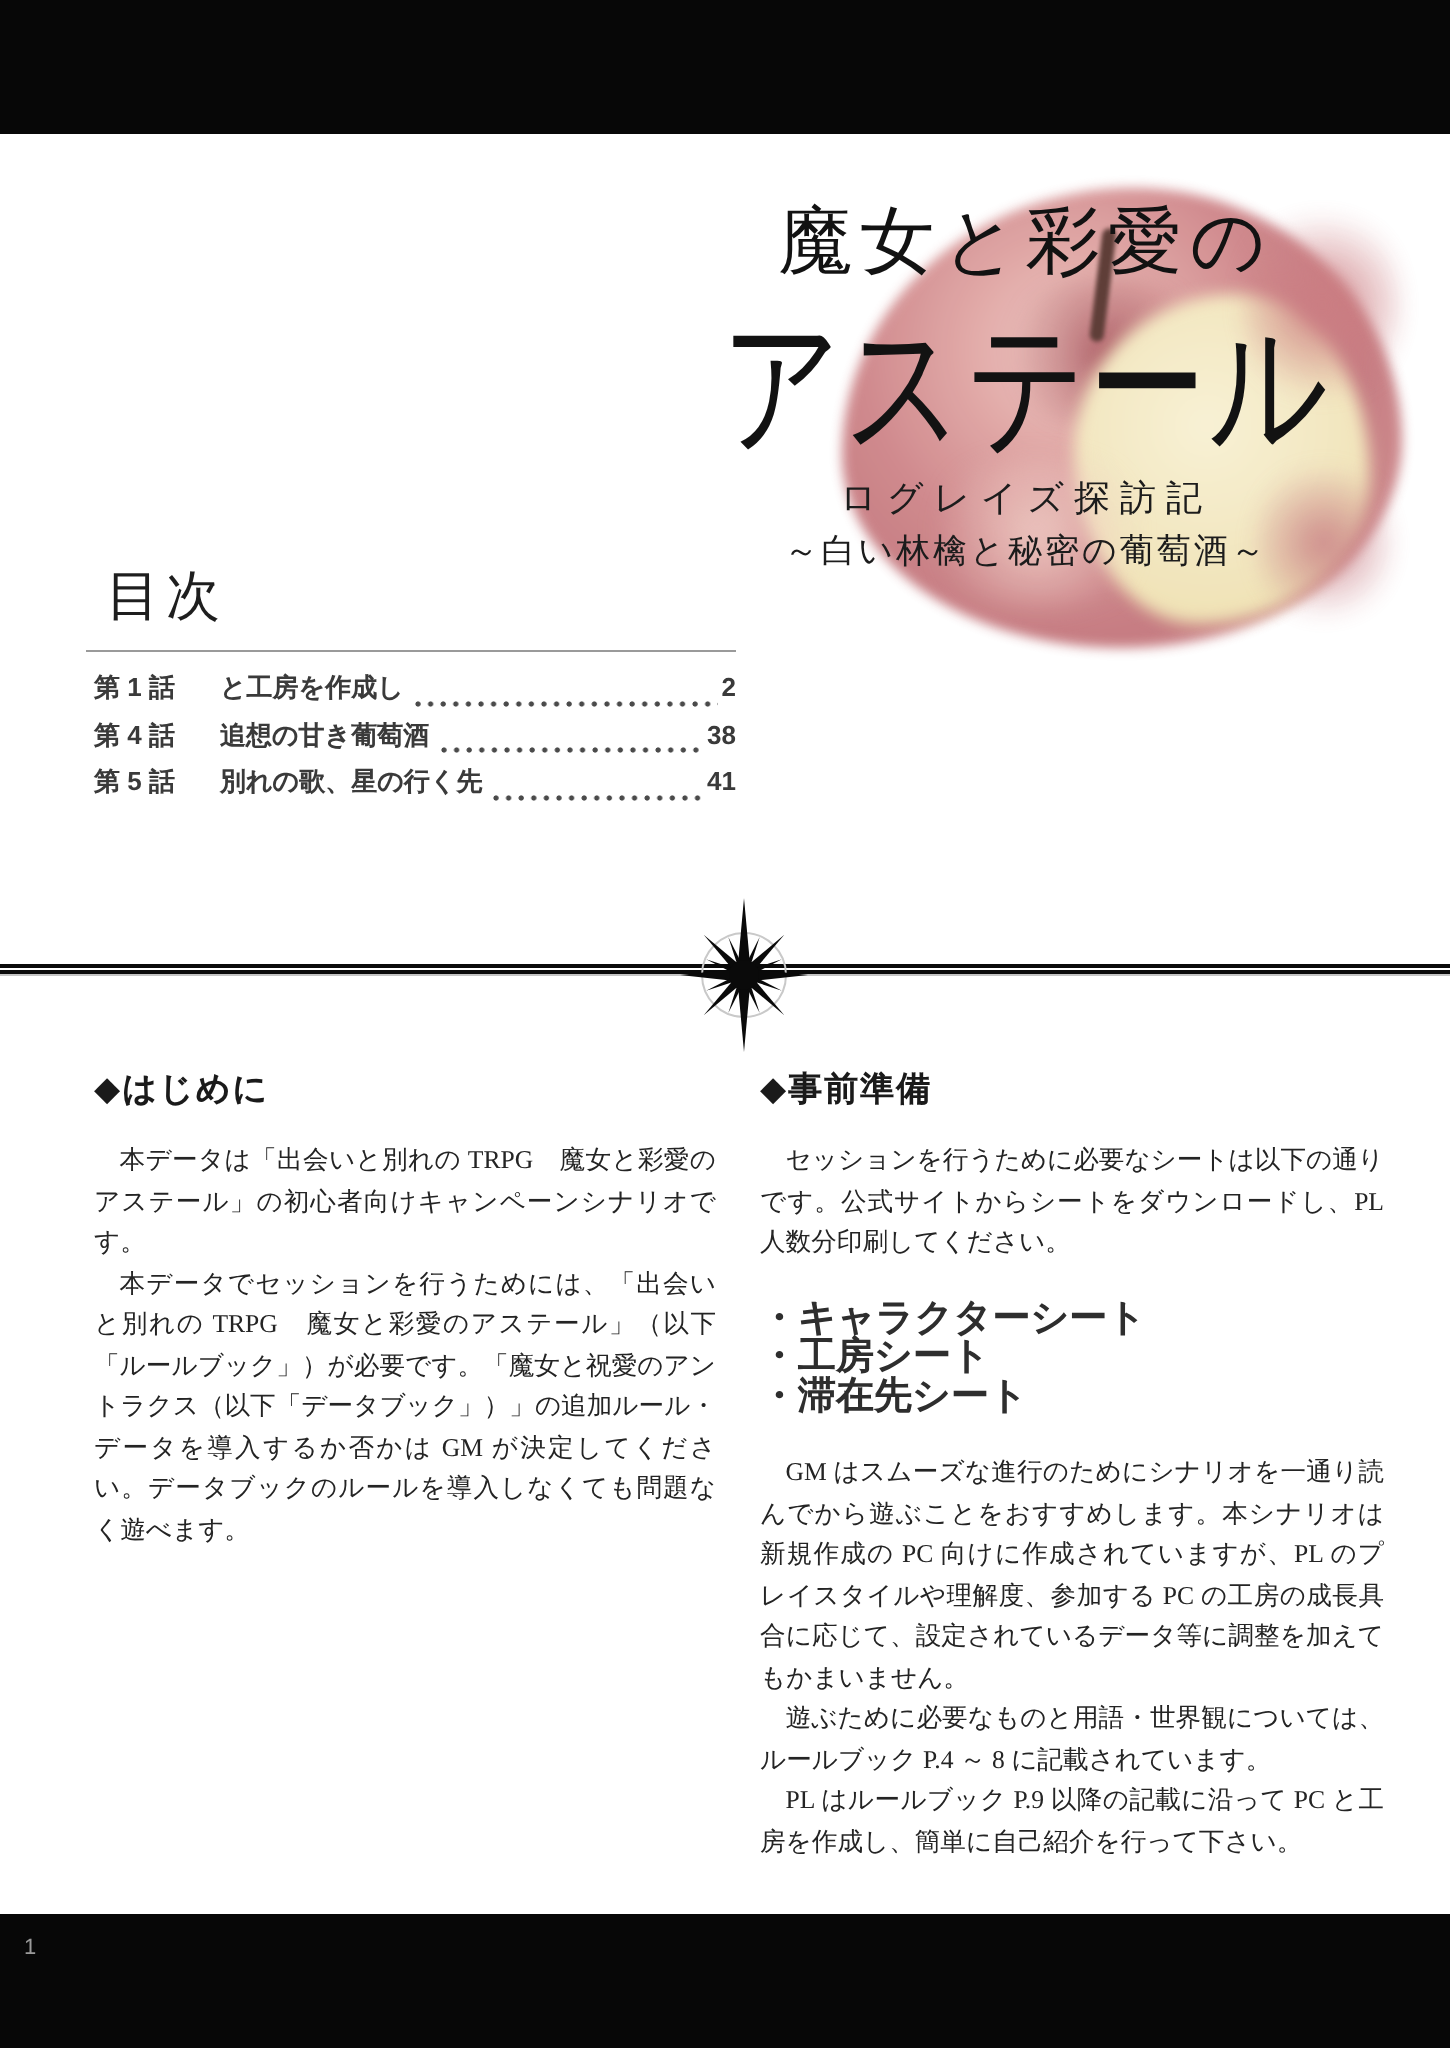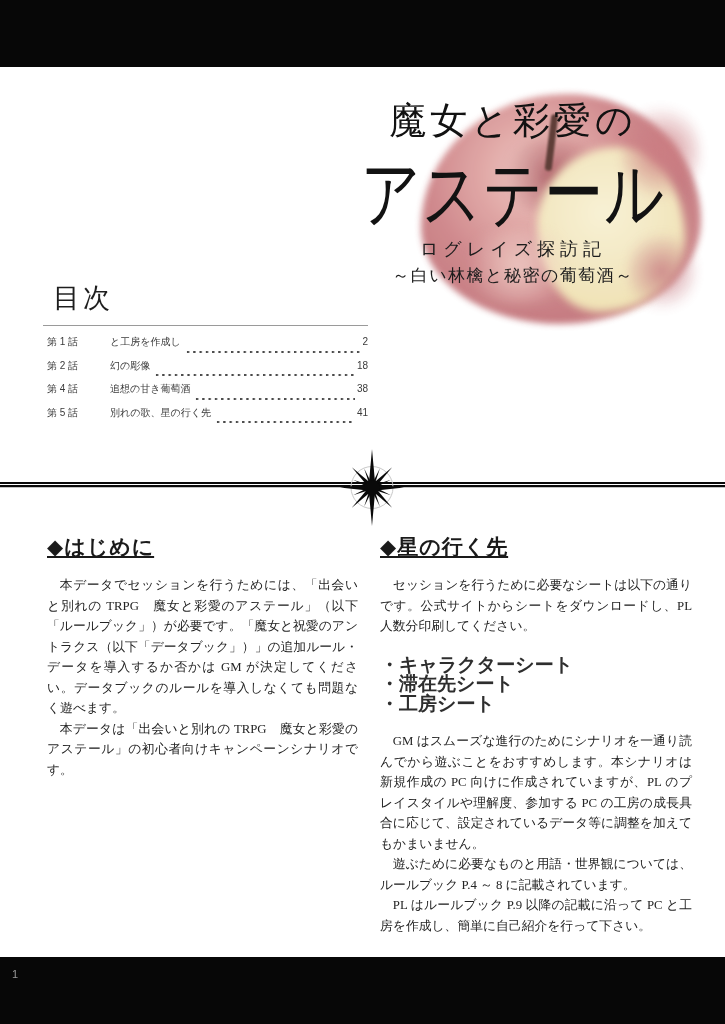--- a/index.html
+++ b/index.html
@@ -62,21 +62,21 @@
   .title-block { position:absolute; left:350px; top:96px; width:326px; text-align:center; z-index:3; color:#121212; }
   .title-kicker { font-size:37px; letter-spacing:4px; white-space:nowrap; }
   .title-main   { font-size:60px; letter-spacing:1px; white-space:nowrap; transform:scale(0.98,1.24); transform-origin:50% 20%; margin-top:2px; }
   .title-sub1   { font-size:18px; letter-spacing:5px; margin-top:8px; white-space:nowrap; color:#1c1c1c; }
   .title-sub2   { font-size:17px; letter-spacing:1.5px; margin-top:3px; white-space:nowrap; color:#1c1c1c; }
 
   
   .toc { position:absolute; left:43px; top:268px; width:325px; z-index:3;margin-top:12px; }
   .toc-heading { font-size:27px; letter-spacing:3px; color:#1e1e1e; margin-left:10px; }
   .toc-rule { border:none; border-top:1px solid #9a9a9a; margin-top:9px; }
-  .toc-list { margin-top:9px; font-family:"Liberation Sans","DejaVu Sans",sans-serif; font-weight:normal; font-size:10px; color:#3a3a3a; }
+  .toc-list { margin-top:9px; font-family:"Liberation Sans","DejaVu Sans",sans-serif; font-weight:bold; font-size:13px; color:#3a3a3a; }
   .toc-row { display:flex; align-items:baseline; height:23.5px; }
   .toc-label { width:52px; white-space:nowrap; margin-left:4px; }
   .toc-title { margin-left:11px; white-space:nowrap; }
   .toc-leader {
     flex:1; height:12px; margin:0 2px 0 5px; align-self:flex-end;
     background-image:radial-gradient(circle at 2px 8px, #4a4a4a 1.1px, rgba(0,0,0,0) 1.5px);
     background-size:6.3px 12px; background-repeat:repeat-x;
     transform:translateY(-3px);
   }
   .toc-page { text-align:right; white-space:nowrap; }
@@ -87,21 +87,21 @@
   .divider-lines .l2 { height:2px; background:#0a0a0a; margin-top:1px; }
   .divider-lines .l3 { height:1px; background:#c4c4c4; }
   .divider-star { position:absolute; left:340px; top:449px; width:64px; height:77px; z-index:3; }
 
   
   .col { position:absolute; top:533px; z-index:3; }
   .col-left  { left:47px;  width:311px; }
   .col-right { left:380px; width:312px; }
   .col-heading {
     font-family:"Liberation Sans","DejaVu Sans",sans-serif; font-weight:bold;
-    font-size:21px; color:#1a1a1a; letter-spacing:1px; margin-bottom:14px;text-decoration:underline;
+    font-size:17px; color:#1a1a1a; letter-spacing:1px; margin-bottom:14px;
   }
   .body-p {
     font-size:12.8px; line-height:20.5px; text-align:justify;
     text-indent:1em; color:#242424;
   }
   .bullets {
     margin:18px 0 18px 0;
     font-family:"Liberation Sans","DejaVu Sans",sans-serif; font-weight:bold;
     font-size:19px; line-height:19.5px; color:#2e2e2e;
   }
@@ -133,26 +133,20 @@
 
   <div class="toc">
     <div class="toc-heading">目次</div>
     <hr class="toc-rule">
     <div class="toc-list">
       <div class="toc-row">
         <span class="toc-label">第 1 話</span>
         <span class="toc-title">と工房を作成し</span>
         <span class="toc-leader"></span>
         <span class="toc-page">2</span>
-      </div>
-      <div class="toc-row">
-        <span class="toc-label">第 2 話</span>
-        <span class="toc-title">幻の彫像</span>
-        <span class="toc-leader"></span>
-        <span class="toc-page">18</span>
       </div>
       <div class="toc-row">
         <span class="toc-label">第 4 話</span>
         <span class="toc-title">追想の甘き葡萄酒</span>
         <span class="toc-leader"></span>
         <span class="toc-page">38</span>
       </div>
       <div class="toc-row">
         <span class="toc-label">第 5 話</span>
         <span class="toc-title">別れの歌、星の行く先</span>
@@ -177,31 +171,31 @@
       <polygon points="32,18 33.6,38.5 32,59 30.4,38.5" transform="rotate(22.5 32 38.5)"></polygon>
       <polygon points="32,18 33.6,38.5 32,59 30.4,38.5" transform="rotate(67.5 32 38.5)"></polygon>
       <polygon points="32,18 33.6,38.5 32,59 30.4,38.5" transform="rotate(112.5 32 38.5)"></polygon>
       <polygon points="32,18 33.6,38.5 32,59 30.4,38.5" transform="rotate(157.5 32 38.5)"></polygon>
       <circle cx="32" cy="38.5" r="7.5"></circle>
     </g>
   </svg>
 
   <div class="col col-left">
     <div class="col-heading">◆はじめに</div>
+    <p class="body-p">本データは「出会いと別れの TRPG　魔女と彩愛のアステール」の初心者向けキャンペーンシナリオです。</p>
     <p class="body-p">本データでセッションを行うためには、「出会いと別れの TRPG　魔女と彩愛のアステール」（以下「ルールブック」）が必要です。「魔女と祝愛のアントラクス（以下「データブック」）」の追加ルール・データを導入するか否かは GM が決定してください。データブックのルールを導入しなくても問題なく遊べます。</p>
-    <p class="body-p">本データは「出会いと別れの TRPG　魔女と彩愛のアステール」の初心者向けキャンペーンシナリオです。</p>
   </div>
 
   <div class="col col-right">
-    <div class="col-heading">◆星の行く先</div>
+    <div class="col-heading">◆事前準備</div>
     <p class="body-p">セッションを行うために必要なシートは以下の通りです。公式サイトからシートをダウンロードし、PL 人数分印刷してください。</p>
     <div class="bullets">
       <div class="bullet-line">・キャラクターシート</div>
+      <div class="bullet-line">・工房シート</div>
       <div class="bullet-line">・滞在先シート</div>
-      <div class="bullet-line">・工房シート</div>
     </div>
     <p class="body-p">GM はスムーズな進行のためにシナリオを一通り読んでから遊ぶことをおすすめします。本シナリオは新規作成の PC 向けに作成されていますが、PL のプレイスタイルや理解度、参加する PC の工房の成長具合に応じて、設定されているデータ等に調整を加えてもかまいません。</p>
     <p class="body-p">遊ぶために必要なものと用語・世界観については、ルールブック P.4 ～ 8 に記載されています。</p>
     <p class="body-p">PL はルールブック P.9 以降の記載に沿って PC と工房を作成し、簡単に自己紹介を行って下さい。</p>
   </div>
 
   <div class="bar bar-bottom">
     <span class="page-num">1</span>
   </div>
 

